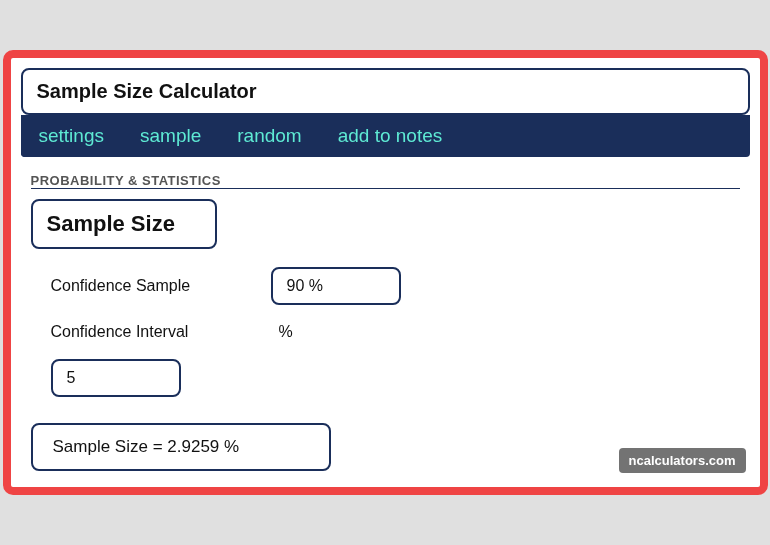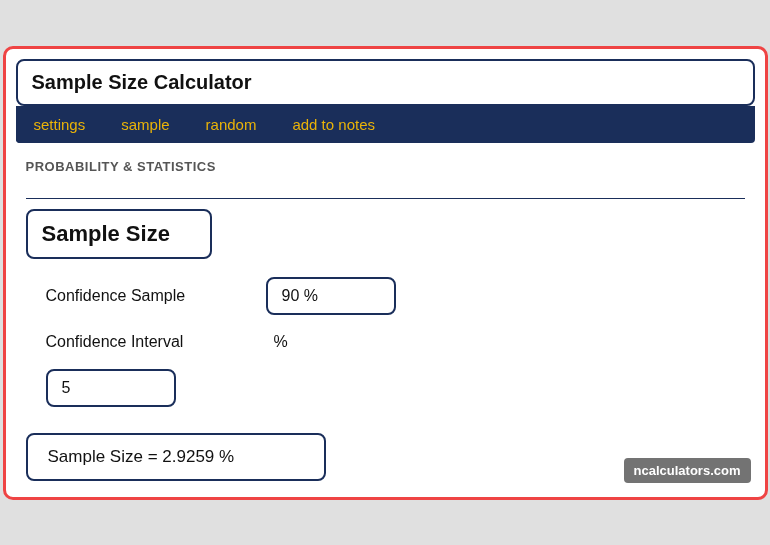--- a/index.html
+++ b/index.html
@@ -7,21 +7,21 @@
       background: #e0e0e0;
       display: flex;
       justify-content: center;
       align-items: center;
       width: 770px;
       height: 545px;
       font-family: Arial, sans-serif;
     }
     .calculator-wrapper {
       background: #fff;
-      border: 3px solid #ef4444;
+      border: 8px solid #ef4444;
       border-radius: 10px;
       width: 765px;
       padding: 0 0 16px 0;
       position: relative;
     }
     .title-bar {
       border: 2px solid #1a2e5a;
       border-radius: 8px;
       margin: 10px 10px 0 10px;
       padding: 10px 14px;
@@ -32,33 +32,33 @@
       color: #111;
     }
     .tabs {
       display: flex;
       background: #1a2e5a;
       margin: 0 10px;
       border-radius: 0 0 4px 4px;
       overflow: hidden;
     }
     .tab {
-      color: #eab308;
+      color: #5eead4;
       padding: 10px 18px;
-      font-size: 15px;
+      font-size: 19px;
       cursor: pointer;
       background: #1a2e5a;
     }
     .section-label {
       font-size: 13px;
       font-weight: bold;
       color: #555;
       letter-spacing: 0.5px;
       margin: 16px 20px 10px 20px;
-      padding-bottom: 24px;
+      padding-bottom: 0;
       border-bottom: 1px solid #1a2e5a;
     }
     .content-area {
       margin: 0 20px;
     }
     .sample-size-heading {
       border: 2px solid #1a2e5a;
       border-radius: 8px;
       display: inline-block;
       padding: 10px 40px 10px 14px;

